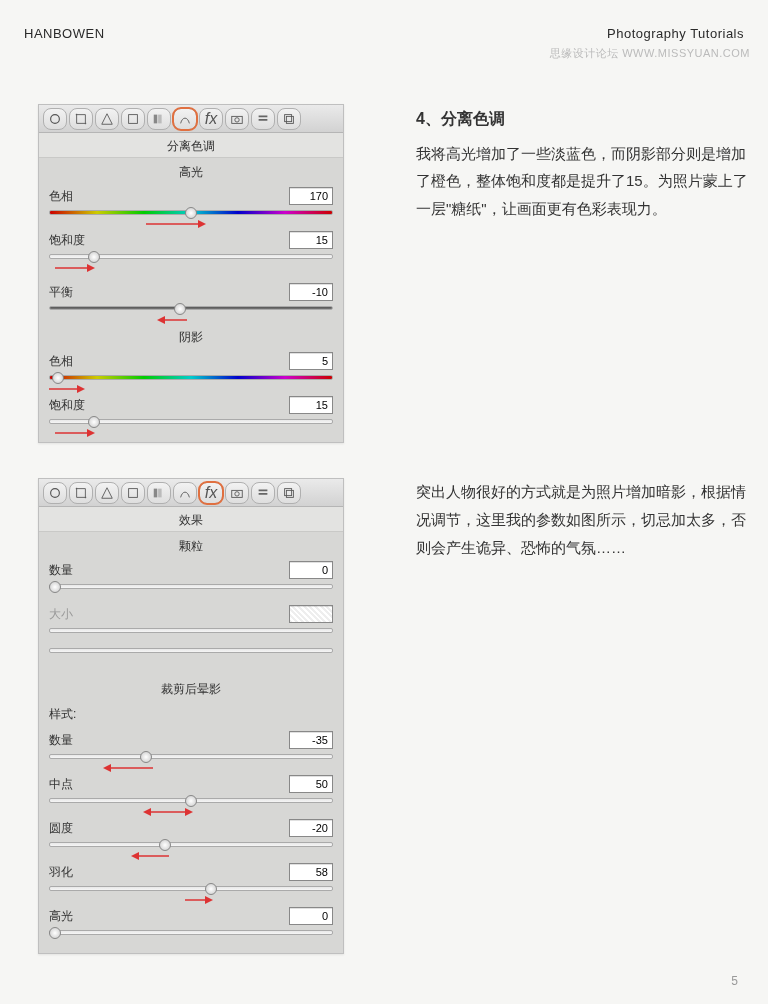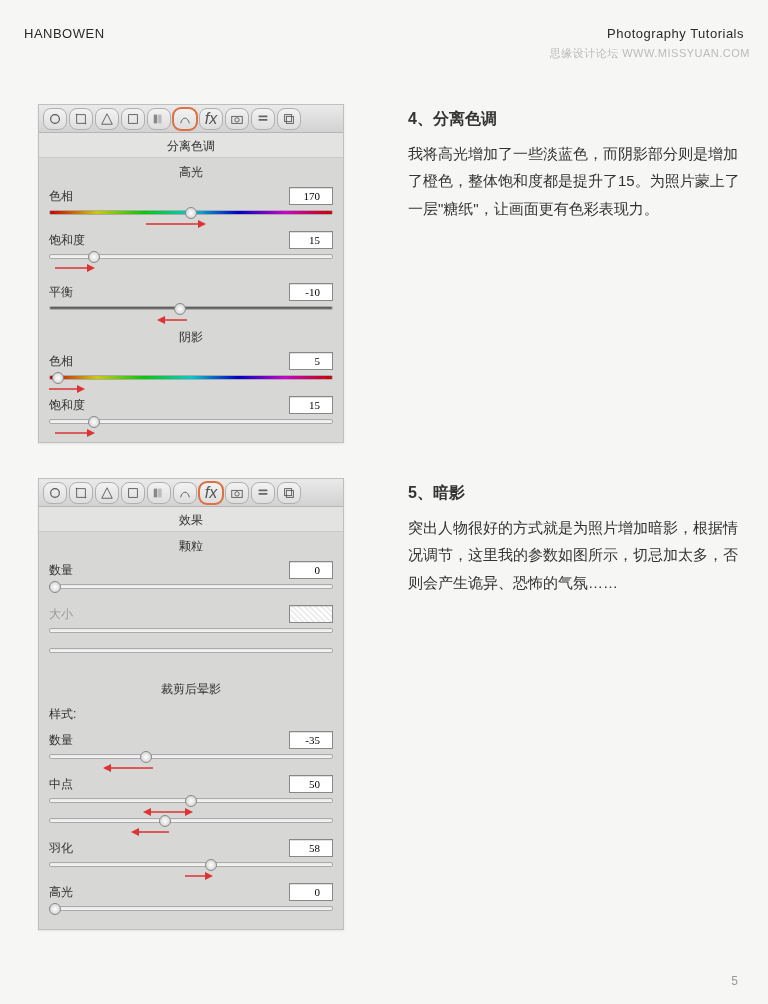--- a/index.html
+++ b/index.html
@@ -23,21 +23,21 @@
     top: 26px; left: 24px; right: 24px;
     display: flex; justify-content: space-between;
     font-size: 13px; font-weight: 400; color: #2a2a2a;
     letter-spacing: .5px;
   }
   .section { position: absolute; left: 38px; right: 30px; }
   .section-1 { top: 104px; }
   .section-2 { top: 478px; }
   .text-col {
     position: absolute;
-    left: 370px; top: 0; width: 340px;
+    left: 378px; top: 0; width: 340px;
     font-size: 15px; color: #333; line-height: 1.85;
   }
   .text-col h3 { font-size: 16px; font-weight: 700; margin-bottom: 6px; }
   .panel {
     width: 306px;
     background: #d7d7d5;
     border: 1px solid #bfbfbf;
     box-shadow: 0 1px 2px rgba(0,0,0,.08);
     font-size: 12px;
     color: #333;
@@ -66,24 +66,23 @@
   }
   .row {
     display: flex; align-items: center;
     padding: 4px 10px 2px; gap: 6px;
   }
   .row .lab { width: 60px; font-size: 12px; color: #333; }
   .row .lab-dis { color: #999; }
   .row .val {
     width: 44px; height: 18px;
     background: #fff; border: 1px solid #888;
-    font-size: 11px; text-align: right; padding-right: 12px;
+    font-size: 11px; text-align: right; padding-right: 4px;
     box-shadow: inset 0 1px 0 rgba(0,0,0,.12);
     margin-left: auto;
-    font-family: Liberation Serif, serif;
   }
   .row .val-dis { background: repeating-linear-gradient(45deg,#eee,#eee 2px,#fff 2px,#fff 4px); }
   .slider {
     margin: 0 10px 8px; height: 12px; position: relative;
   }
   .track {
     height: 5px; border: 1px solid #aaa; border-radius: 2px;
     background: linear-gradient(#e8e8e8,#f5f5f5);
     position: relative; top: 3px;
   }
@@ -250,21 +249,20 @@
           <line x1="0" y1="5" x2="32" y2="5" stroke="#d33" stroke-width="1.5"></line>
           <polygon points="32,1 40,5 32,9" fill="#d33"></polygon>
         </svg>
     </div>
     <div style="height:6px"></div>
   </div>
 </div>
 
 <div class="section section-2">
   <div class="text-col">
-    <h3>5、暗影</h3>
     <p>突出人物很好的方式就是为照片增加暗影，根据情况调节，这里我的参数如图所示，切忌加太多，否则会产生诡异、恐怖的气氛……</p>
   </div>
 
   <div class="panel">
     <div class="toolbar">
       <div class="tool">
           <svg viewBox="0 0 16 16">
             <circle cx="8" cy="8" r="5" fill="none" stroke="#555" stroke-width="1.3"></circle>
           </svg>
         </div>
@@ -366,20 +364,24 @@
     <div class="slider">
       <div class="track"></div>
         <div class="thumb" style="left:50%"></div>
       <svg width="50" height="10" style="position:absolute;left:33%;top:12px">
           <polygon points="8,1 0,5 8,9" fill="#d33"></polygon>
           <line x1="8" y1="5" x2="48" y2="5" stroke="#d33" stroke-width="1.5"></line>
           <polygon points="42,1 50,5 42,9" fill="#d33"></polygon>
         </svg>
     </div>
 
+    <div class="row">
+      <span class="lab">圆度</span>
+      <input class="val" value="-20" style="">
+    </div>
     <div class="slider">
       <div class="track"></div>
         <div class="thumb" style="left:41%"></div>
       <svg width="38" height="10" style="position:absolute;left:29%;top:12px">
           <polygon points="8,1 0,5 8,9" fill="#d33"></polygon>
           <line x1="8" y1="5" x2="38" y2="5" stroke="#d33" stroke-width="1.5"></line>
         </svg>
     </div>
 
     <div class="row">

